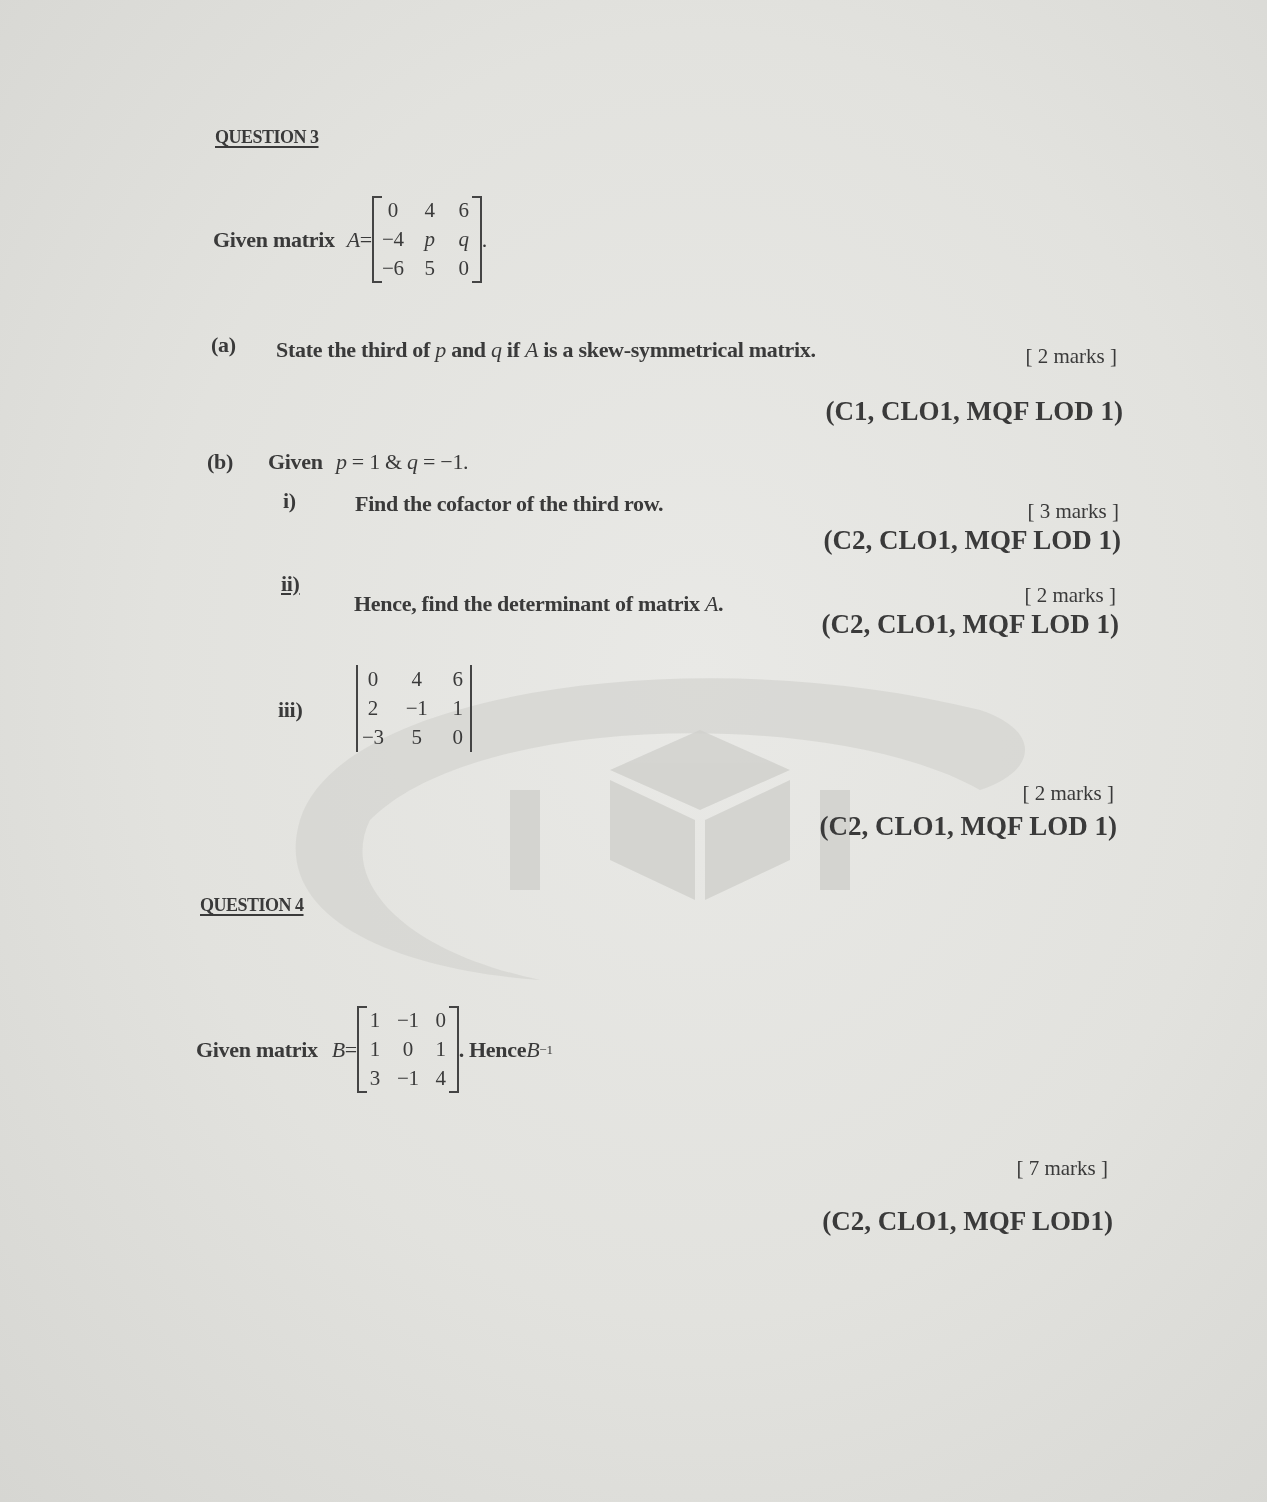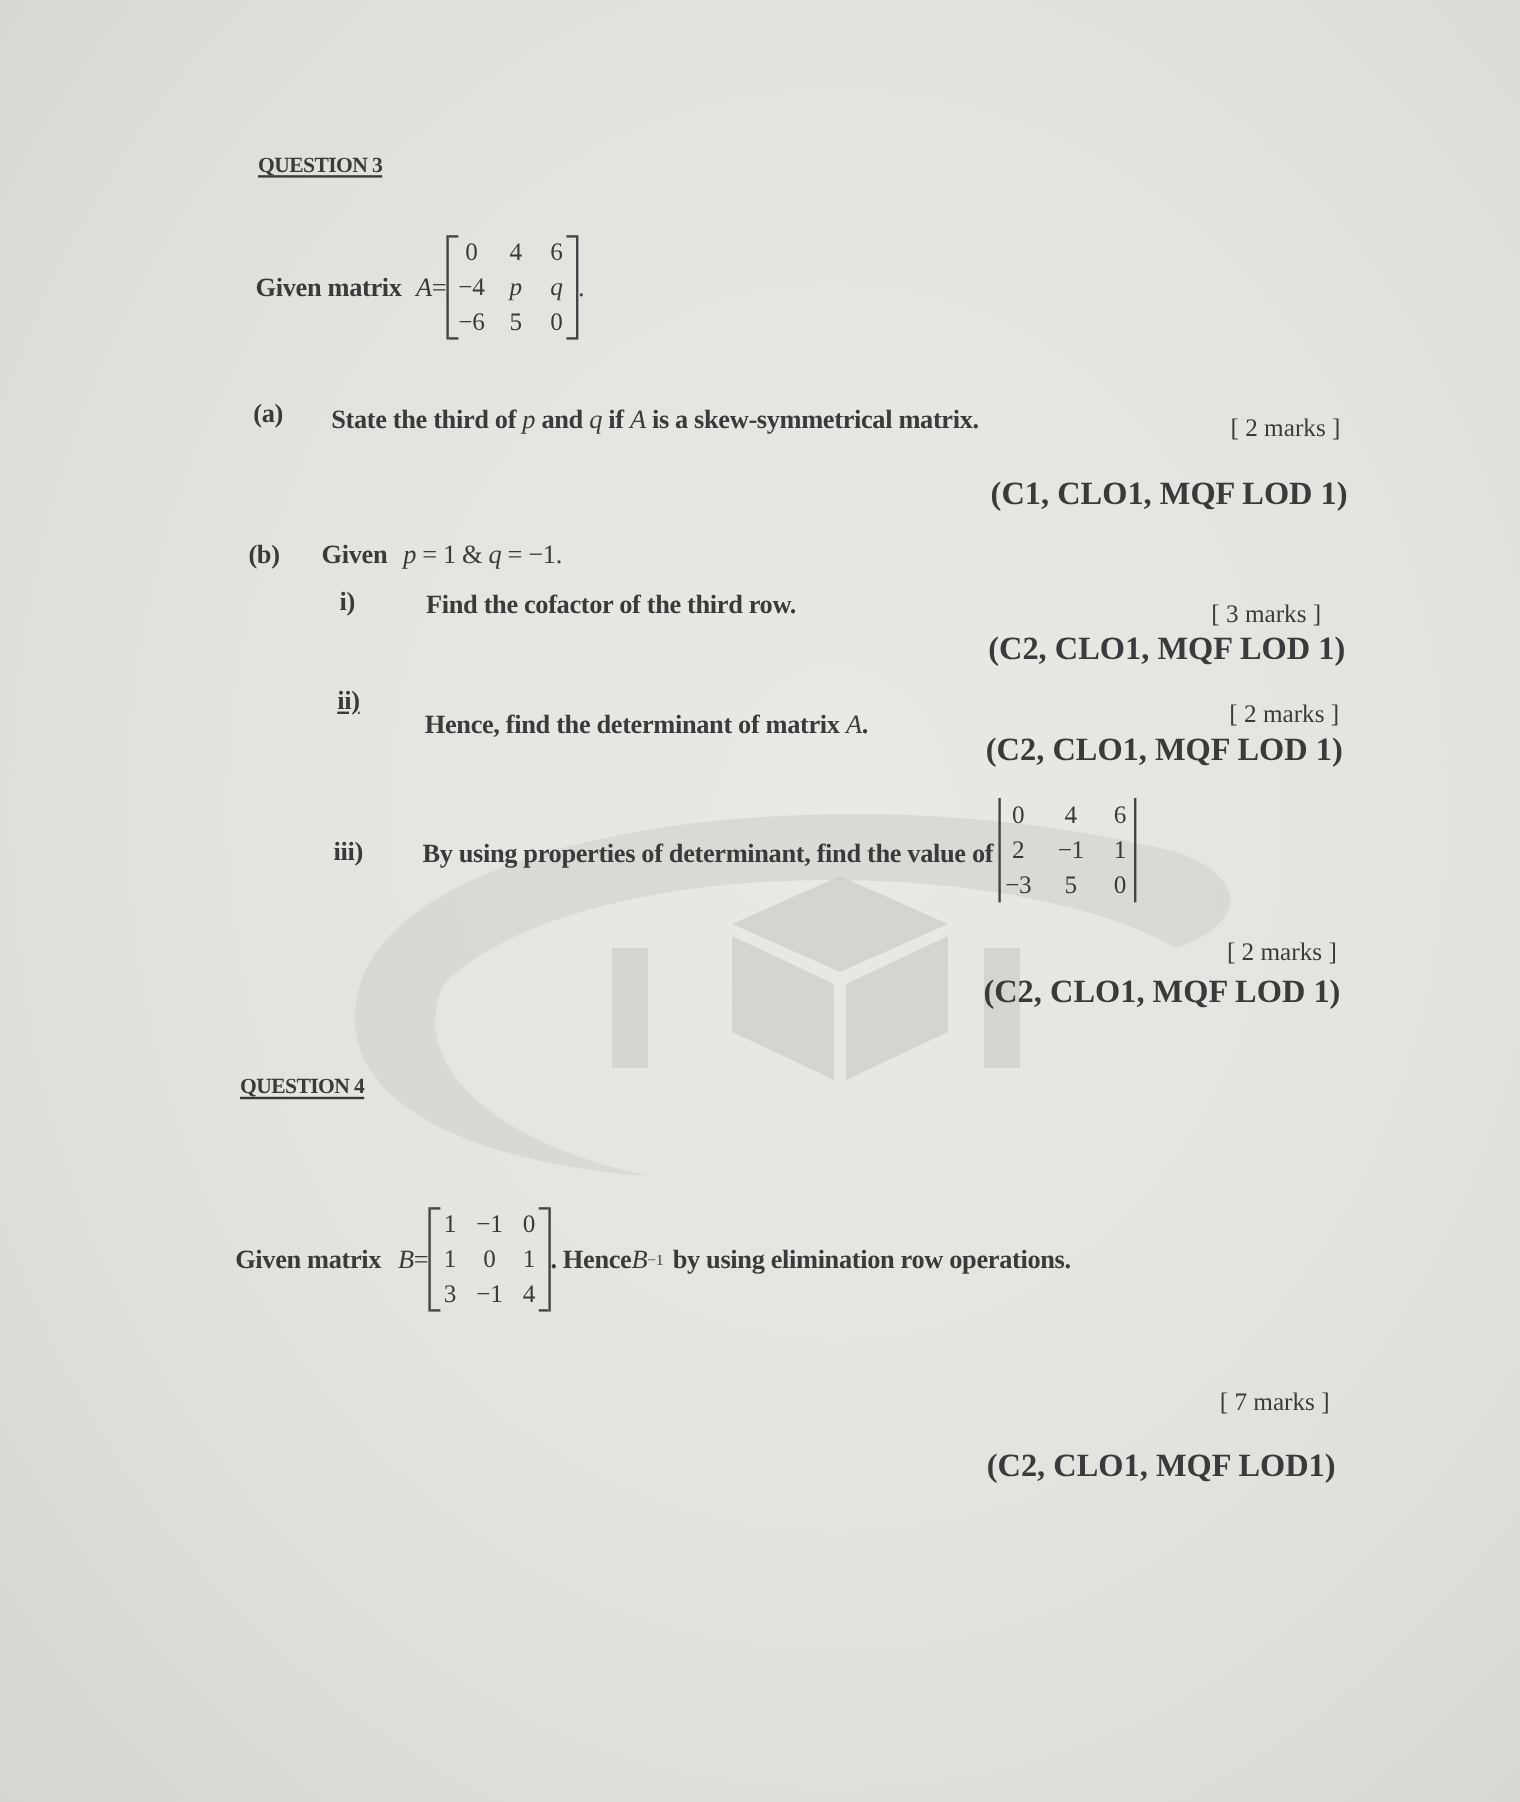--- a/index.html
+++ b/index.html
@@ -79,33 +79,32 @@
 <div class="abs clo" style="right:144px; top:396px;">(C1, CLO1, MQF LOD 1)</div>
 
 <div class="abs txt" style="left:207px; top:449px;">(b)</div>
 <div class="abs txt" style="left:268px; top:449px;">
   <span>Given</span>
   <span class="it" style="margin-left:8px">p</span><span style="font-weight:normal"> = 1 &amp; </span><span class="it">q</span><span style="font-weight:normal"> = −1.</span>
 </div>
 
 <div class="abs txt" style="left:283px; top:488px;">i)</div>
 <div class="abs txt" style="left:355px; top:491px;">Find the cofactor of the third row.</div>
-<div class="abs marks" style="right:166px; top:499px;">[ 3 marks ]</div>
+<div class="abs marks" style="right:148px; top:499px;">[ 3 marks ]</div>
 <div class="abs clo" style="right:146px; top:525px;">(C2, CLO1, MQF LOD 1)</div>
 
 <div class="abs txt" style="left:281px; top:571px;text-decoration:underline;">ii)</div>
 <div class="abs txt" style="left:354px; top:591px;">
   <span>Hence, find the determinant of matrix </span><span class="it">A</span><span>.</span>
 </div>
 <div class="abs marks" style="right:151px; top:583px;">[ 2 marks ]</div>
 <div class="abs clo" style="right:148px; top:609px;">(C2, CLO1, MQF LOD 1)</div>
 
 <div class="abs txt" style="left:278px; top:697px;">iii)</div>
 <div class="abs row-flex txt" style="left:352px; top:665px;">
-  <span style="margin-top:4px">By using properties of determinant, find the value of</span>
   <span style="width:4px"></span>
   <div class="matrix det">
     <span class="cell">0</span>
     <span class="cell">4</span>
     <span class="cell">6</span>
     <span class="cell">2</span>
     <span class="cell">−1</span>
     <span class="cell">1</span>
     <span class="cell">−3</span>
     <span class="cell">5</span>
@@ -129,17 +128,16 @@
     <span class="cell">1</span>
     <span class="cell">0</span>
     <span class="cell">1</span>
     <span class="cell">3</span>
     <span class="cell">−1</span>
     <span class="cell">4</span>
   </div>
   <span>. Hence </span>
   <span class="it">B</span>
     <sup style="font-size:13px; font-weight:normal; margin-right:8px">−1</sup>
-  <span> by using elimination row operations.</span>
 </div>
 
 <div class="abs marks" style="right:159px; top:1156px;">[ 7 marks ]</div>
 <div class="abs clo" style="right:154px; top:1206px;">(C2, CLO1, MQF LOD1)</div>
 
 </body></html>

